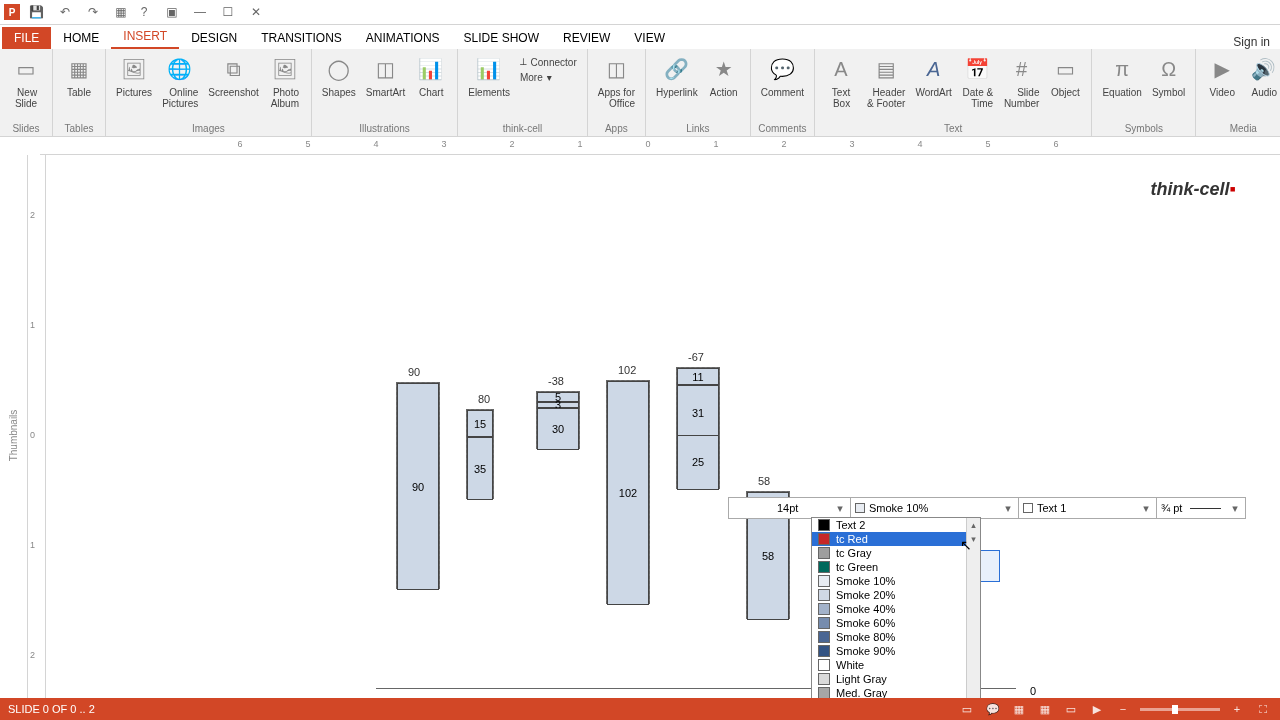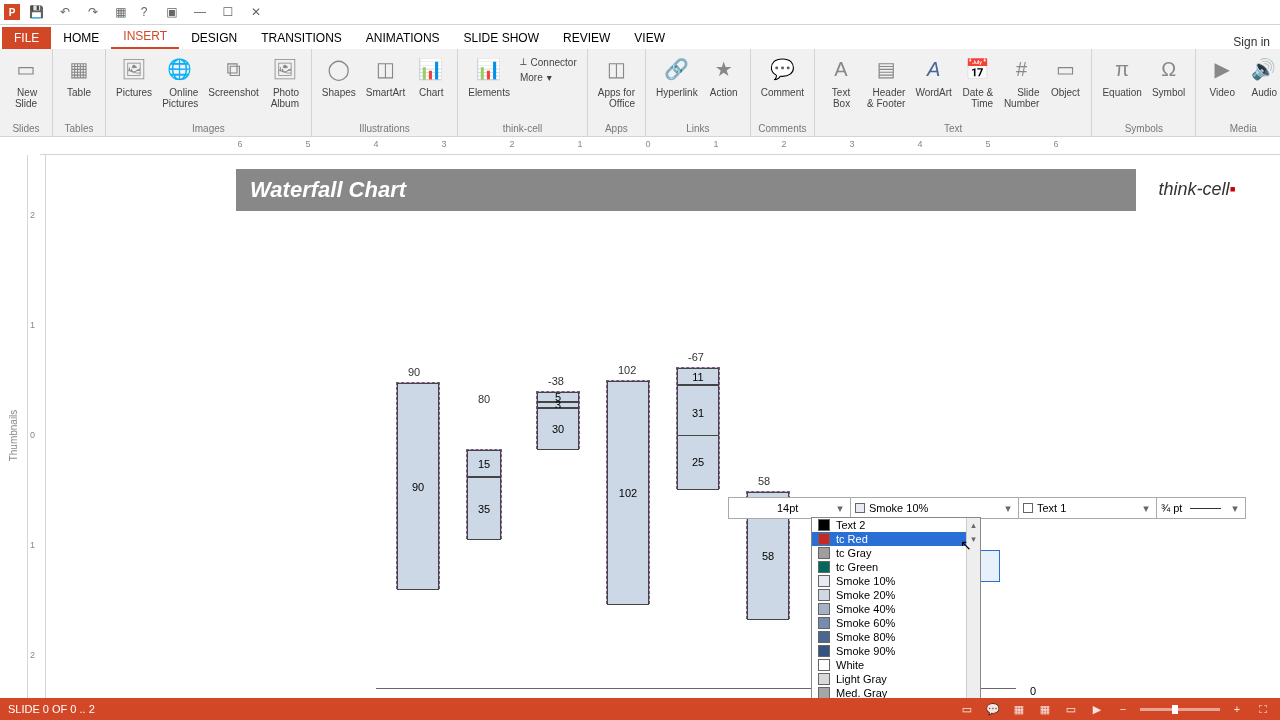--- a/index.html
+++ b/index.html
@@ -41,27 +41,27 @@
 .thumbnails-pane { width: 28px; background: #fff; border-right: 1px solid #d4d4d4; display: flex; align-items: center; justify-content: center; }
 .thumbnails-label { transform: rotate(-90deg); font-size: 10px; color: #888; white-space: nowrap; }
 .ruler-v { width: 18px; background: #fff; border-right: 1px solid #d4d4d4; position: relative; }
 .ruler-v .tick { position: absolute; left: 2px; font-size: 9px; color: #888; transform: translateY(-50%); }
 .slide-area { flex: 1; background: #fff; position: relative; overflow: hidden; }
 
 
 .slide { position: absolute; left: 190px; top: 14px; width: 900px; height: 510px; background: #fff; }
 .slide-header { height: 42px; background: #888; display: flex; align-items: center; padding: 0 14px; }
 .slide-title { color: #fff; font-size: 22px; font-weight: bold; font-style: italic; }
-.slide-logo { position: absolute; right: -100px; top: 10px; font-size: 18px; font-weight: normal; margin-left: 48px; }
+.slide-logo { position: absolute; right: -100px; top: 10px; font-size: 18px; font-weight: bold; margin-left: 48px; }
 .slide-logo .tc { color: #333; font-style: italic; }
 .slide-logo .red { color: #c00; }
 
 
 .chart { position: absolute; left: 140px; top: 100px; width: 640px; height: 420px; }
-.bar { position: absolute; border: 1px dashed #666; background: #f0abfc; padding-left: 8px; }
+.bar { position: absolute; border: 1px dashed #666; background: #737373; padding-left: 8px; }
 .seg { position: absolute; left: 0; right: 0; border: 1px solid #444; background: #cdd8e6; display: flex; align-items: center; justify-content: center; font-size: 11px; }
 .bar-label { position: absolute; font-size: 11px; color: #333; }
 .axis { position: absolute; left: 0; right: 0; bottom: 0; border-top: 1px solid #666; }
 .zero-label { position: absolute; right: -20px; bottom: -8px; font-size: 11px; }
 
 
 .float-toolbar { position: absolute; left: 682px; top: 342px; display: flex; height: 22px; background: #fff; border: 1px solid #aaa; padding-left: 44px; }
 .ft-field { border-right: 1px solid #aaa; display: flex; align-items: center; padding: 0 4px; font-size: 11px; gap: 4px; }
 .ft-dd { width: 12px; text-align: center; color: #666; cursor: pointer; }
 .ft-swatch { width: 10px; height: 10px; border: 1px solid #666; }
@@ -311,34 +311,31 @@
   <div class="ruler-v">
       <div class="tick" style="top: 60px;">2</div>
       <div class="tick" style="top: 170px;">1</div>
       <div class="tick" style="top: 280px;">0</div>
       <div class="tick" style="top: 390px;">1</div>
       <div class="tick" style="top: 500px;">2</div>
     </div>
   <div class="slide-area">
 
     <div class="slide">
-      <div class="slide-header">
-        <div class="slide-title">Waterfall Chart</div>
-      </div>
       <div class="slide-logo"><span class="tc">think-cell</span><span class="red">▪</span></div>
 
       <div class="chart">
 
         <div class="axis"></div>
         <div class="zero-label">0</div>
       <div class="bar" style="left: 20px; width: 44px; top: 113px; height: 207px;">
             <div class="seg" style="top: 0px; height: 207px;">90</div>
           </div>
           <div class="bar-label" style="left: 32px; top: 97px;">90</div>
-          <div class="bar" style="left: 90px; width: 36px; top: 140px; height: 90px; margin-top: 40px;">
+          <div class="bar" style="left: 90px; width: 28px; top: 140px; height: 90px;">
             <div class="seg" style="top: 0px; height: 27px;">15</div>
             <div class="seg" style="top: 27px; height: 63px;">35</div>
           </div>
           <div class="bar-label" style="left: 102px; top: 124px;">80</div>
           <div class="bar" style="left: 160px; width: 44px; top: 122px; height: 58px;">
             <div class="seg" style="top: 0px; height: 10px;">5</div>
             <div class="seg" style="top: 10px; height: 6px;">3</div>
             <div class="seg" style="top: 16px; height: 42px;">30</div>
           </div>
           <div class="bar-label" style="left: 172px; top: 106px;">-38</div>

